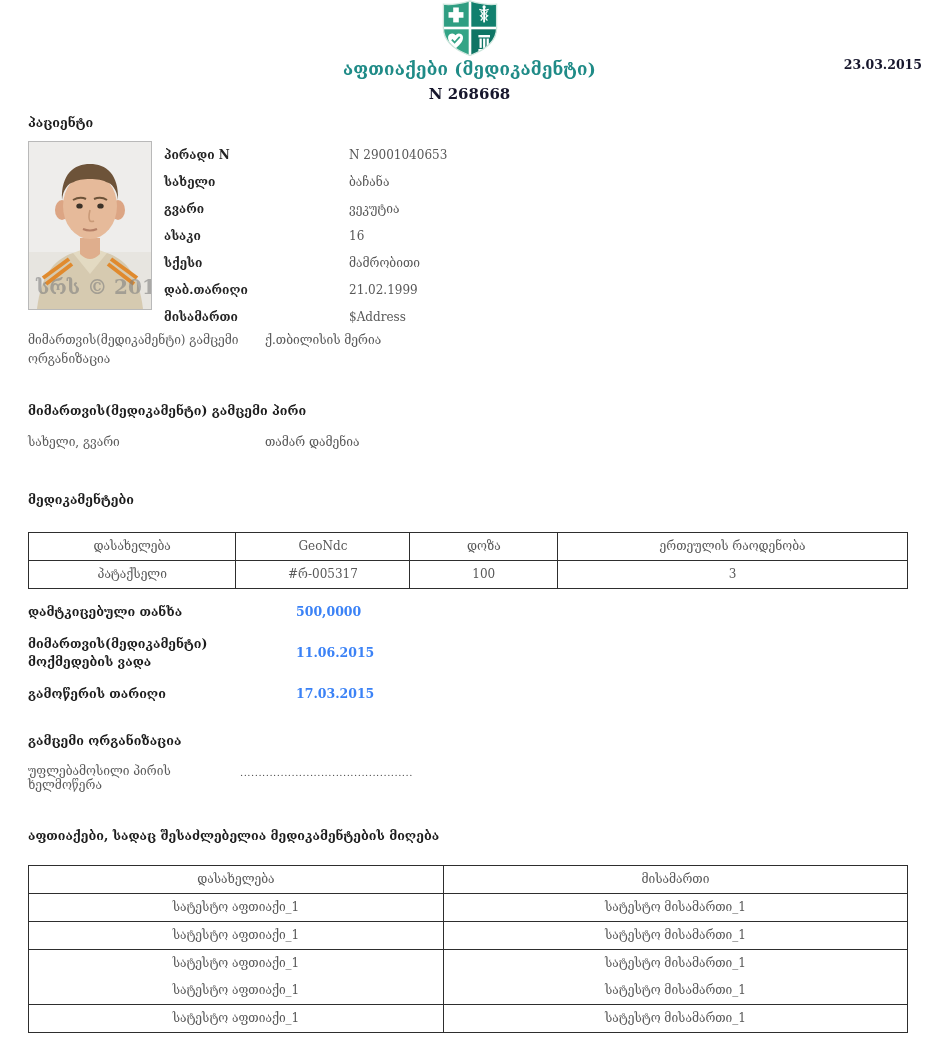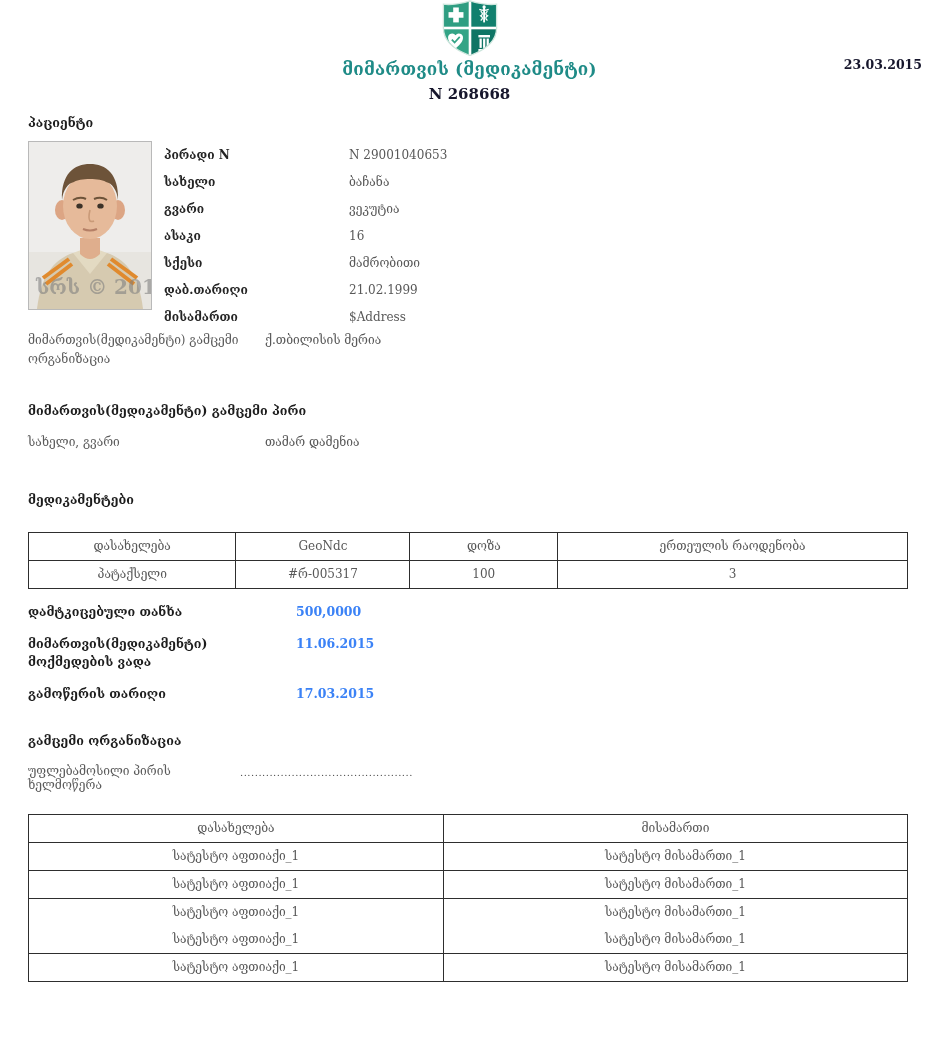--- a/index.html
+++ b/index.html
@@ -61,21 +61,21 @@
   .pharm-table th, .pharm-table td {
     border:1px solid #2e2e2e;
     text-align:center;
     font-size:12px; font-weight:normal; color:#585858;
     padding:6px 4px 7px 4px;
   }
   .pharm-table tr.no-bottom td { border-bottom:none; }
   .pharm-table tr.no-top td    { border-top:none; }
 
   .details { margin-top:8px; }
-  .detail-row { display:flex; padding:6px 0 7px 0; }
+  .detail-row { display:flex; padding:6px 0 7px 0;align-items:center; }
   .detail-label { width:237px; padding-right:14px; font-size:12.5px; font-weight:bold; color:#1c1c1c; line-height:1.5; }
   .detail-value { font-size:12.5px; font-weight:bold; color:#3b82f6; line-height:1.5;margin-left:31px; }
 
   .h-issuer-org { margin-top:22px; }
   .signature-row { display:flex; margin-top:16px; }
   .signature-label { width:212px; font-size:12px; color:#5b5b5b; }
   .signature-line {
     font-size:10px; color:#4c4c4c; letter-spacing:.5px;
     width:172px; overflow:hidden; white-space:nowrap; line-height:1.7;
   }
@@ -118,21 +118,21 @@
 
           <rect x="41" y="37.5" width="12.4" height="2.6" fill="#ffffff"></rect>
           <rect x="42.2" y="41.3" width="2.4" height="10" fill="#ffffff"></rect>
           <rect x="46" y="41.3" width="2.4" height="10" fill="#ffffff"></rect>
           <rect x="49.8" y="41.3" width="2.4" height="10" fill="#ffffff"></rect>
           <rect x="41" y="52.5" width="12.4" height="2.6" fill="#ffffff"></rect>
         </g>
         <path d="M32 1 C24 4 11 5.5 3.5 4.5 L3.5 30 C3.5 45 17 54 32 59.5 C47 54 60.5 45 60.5 30 L60.5 4.5 C53 5.5 40 4 32 1 Z" fill="none" stroke="#cfe7de" stroke-width="1.4"></path>
       </svg>
     </div>
-    <div class="doc-title">მიმართვის (მედიკამენტი)</div>
+    <div class="doc-title">აფთიაქები (მედიკამენტი)</div>
     <div class="doc-number">N 268668</div>
     <div class="hdr-date">23.03.2015</div>
   </div>
 
   <div class="content">
 
     <div class="sec-heading h-patient">პაციენტი</div>
 
     <div class="patient-block">
       <div class="photo">
@@ -257,20 +257,21 @@
         <div class="detail-value">17.03.2015</div>
       </div>
     </div>
 
     <div class="sec-heading h-issuer-org">გამცემი ორგანიზაცია</div>
     <div class="signature-row">
       <div class="signature-label">უფლებამოსილი პირის ხელმოწერა</div>
       <div class="signature-line">....................................................................</div>
     </div>
 
+    <div class="sec-heading h-pharmacies">აფთიაქები, სადაც შესაძლებელია მედიკამენტების მიღება</div>
 
     <table class="pharm-table">
       <colgroup>
           <col style="width:47.2%">
           <col style="width:52.8%">
         </colgroup>
       <thead>
         <tr>
           <th>დასახელება</th>
           <th>მისამართი</th>

